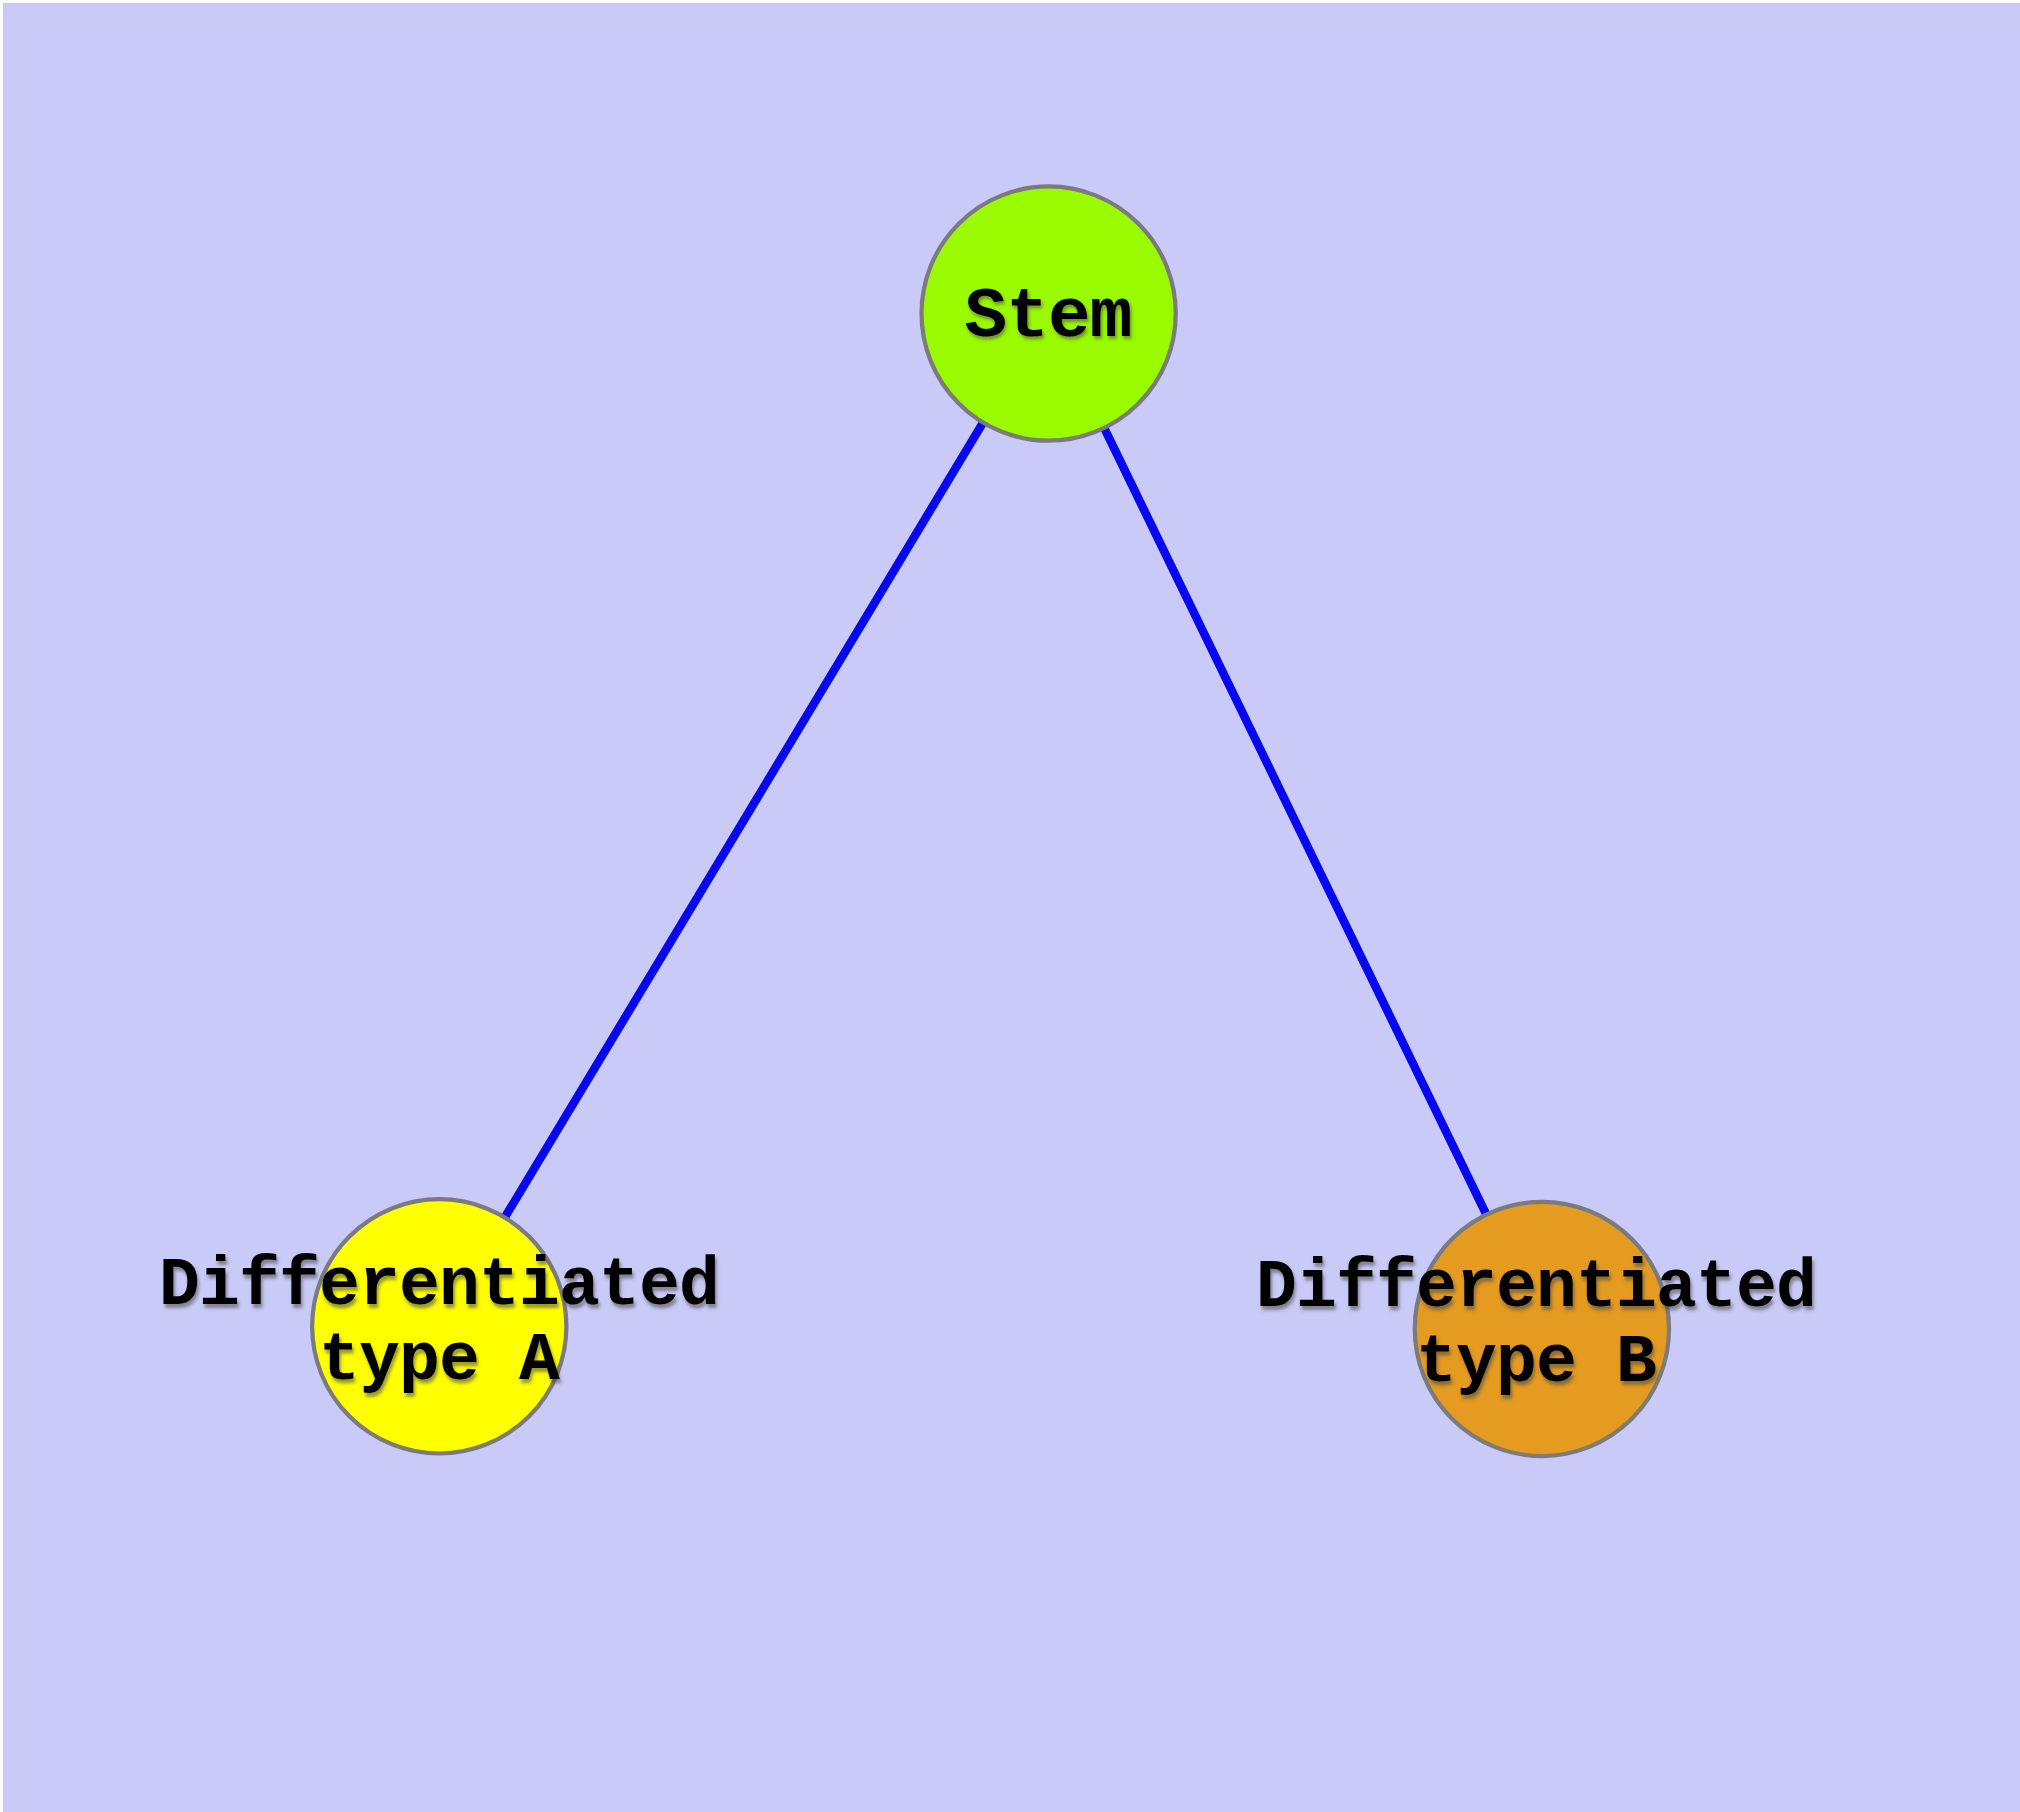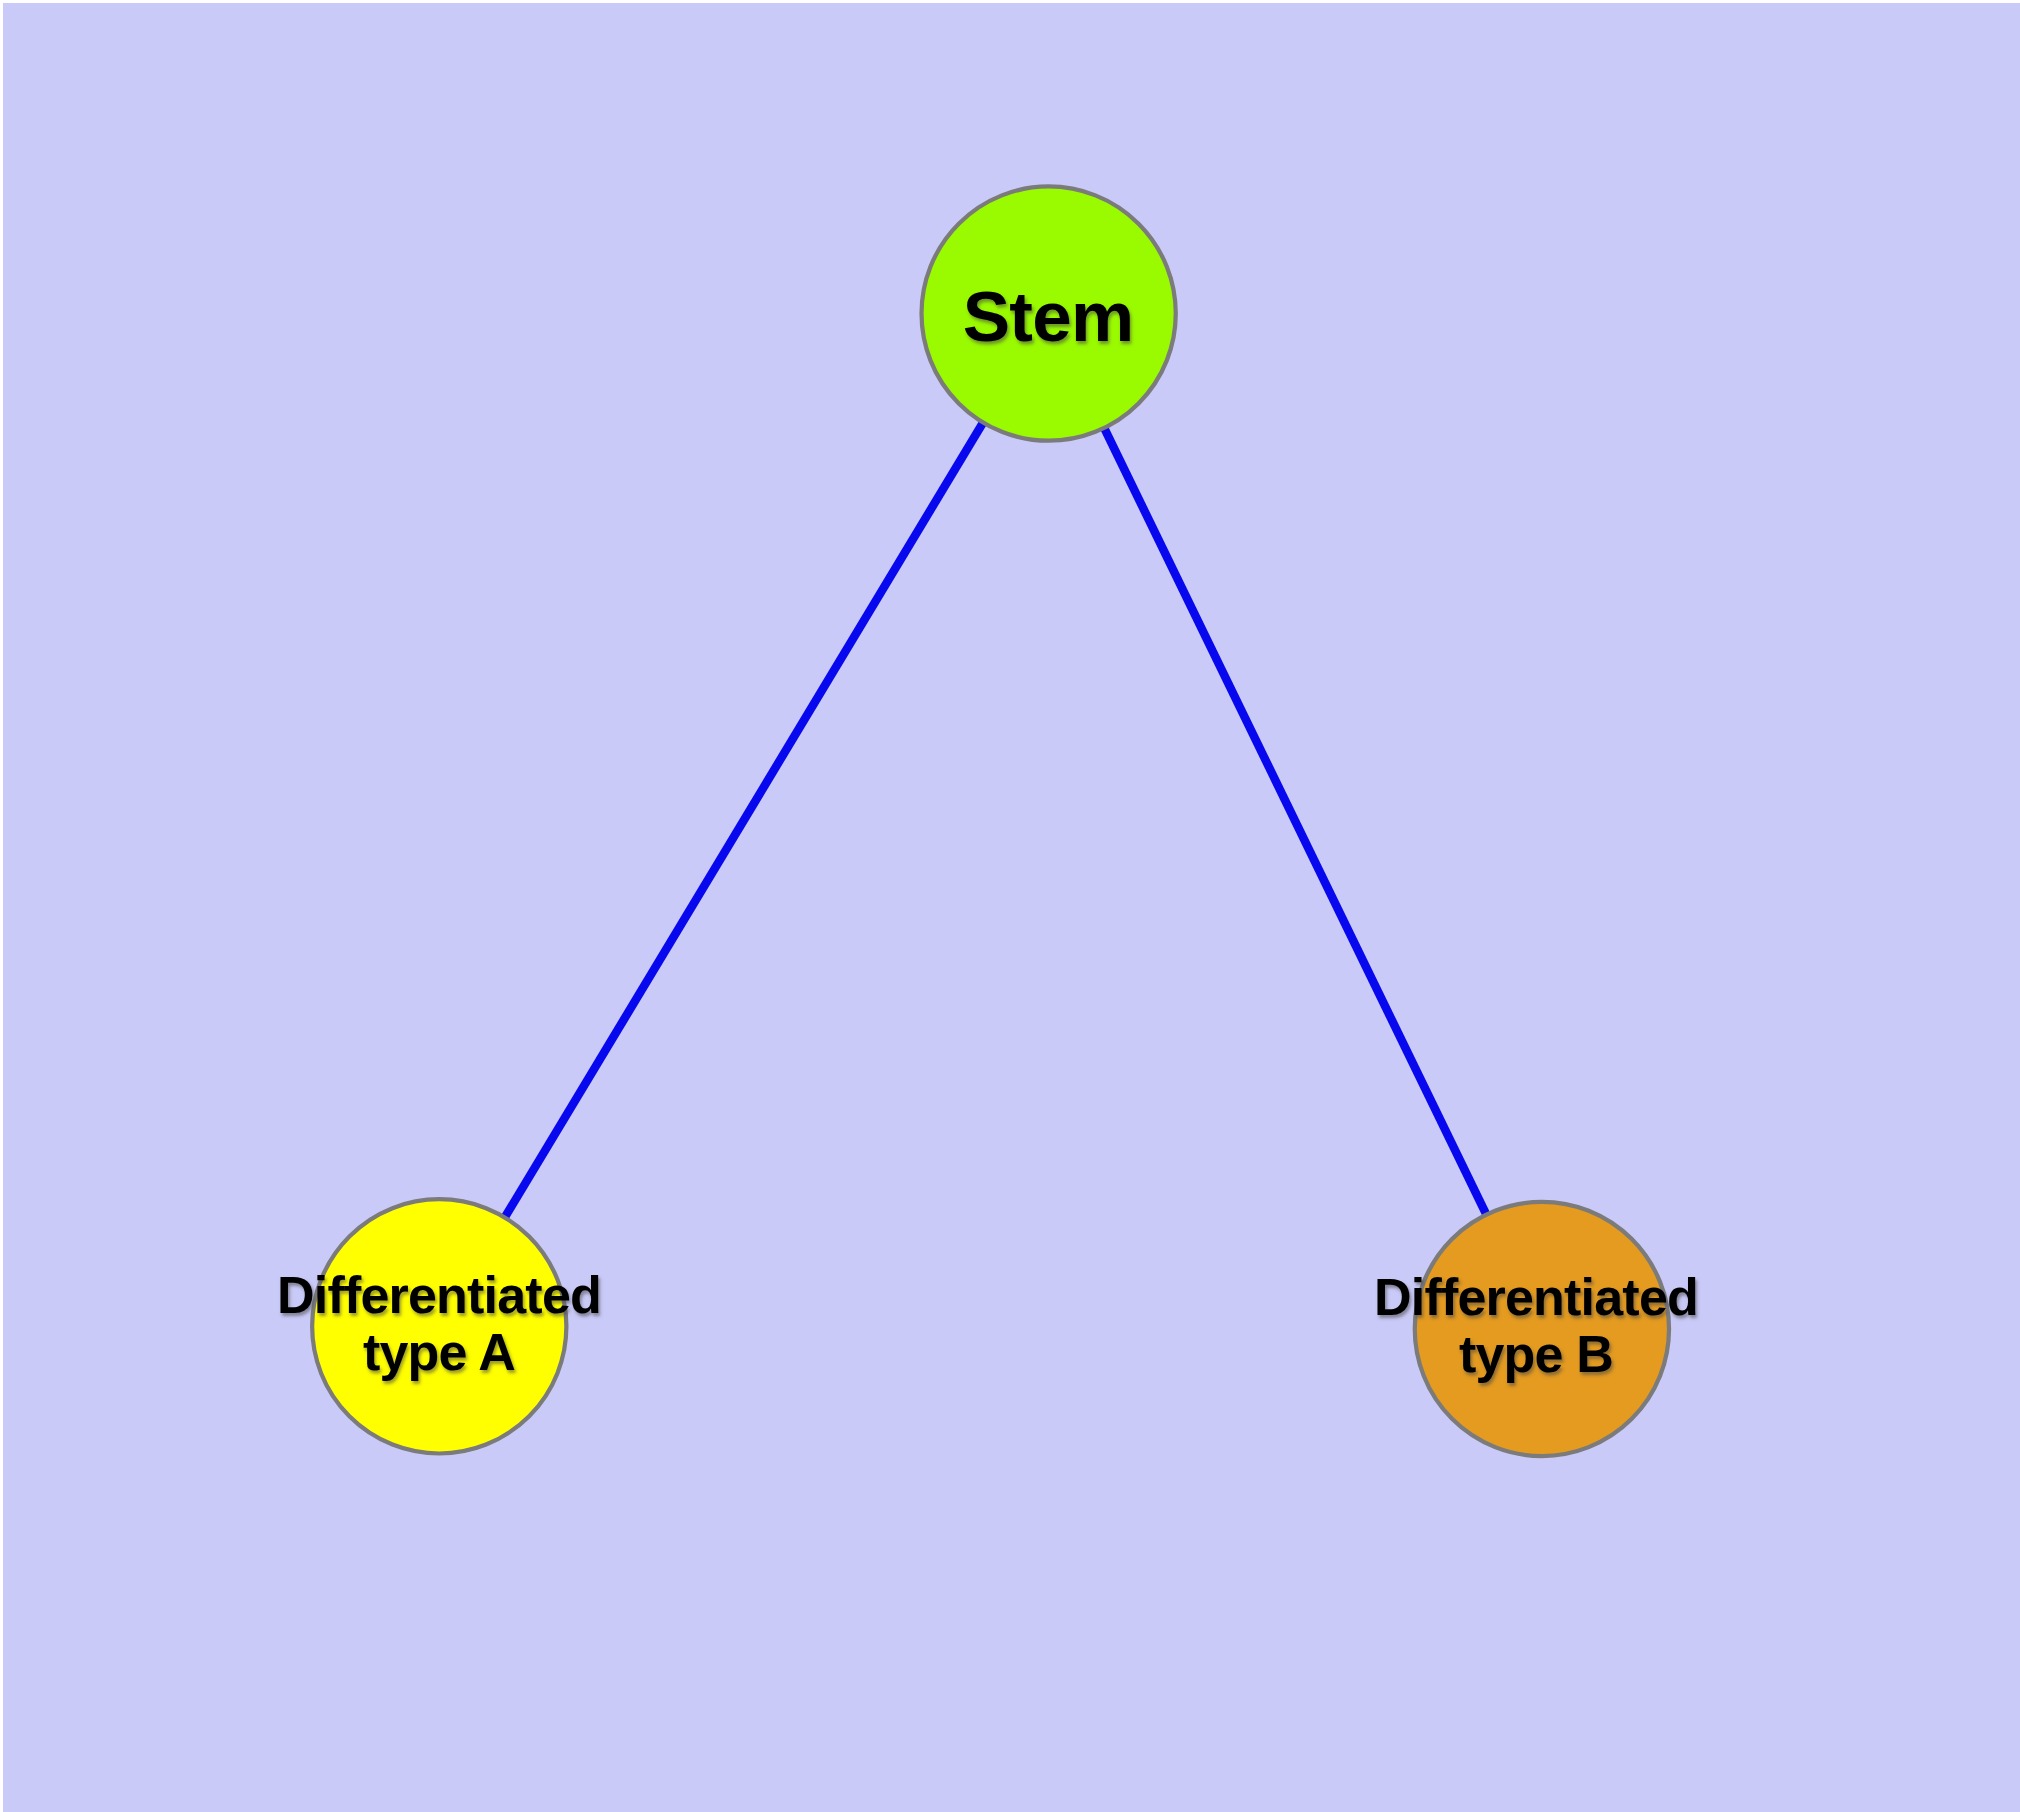--- a/index.html
+++ b/index.html
@@ -6,21 +6,21 @@
     margin: 0;
     padding: 0;
     background: #ffffff;
   }
   .canvas {
     position: relative;
     width: 2021px;
     height: 1812px;
     background: #ffffff;
     overflow: hidden;
-    font-family: Liberation Sans, sans-serif;
+    font-family: Liberation Mono, monospace;
   }
   .plot-bg {
     position: absolute;
     top: 3.4px;
     left: 3.4px;
     right: 0;
     bottom: 0;
     background: #CACAF8;
   }
   svg.graph {
@@ -36,21 +36,21 @@
   }
   .node-circle {
     stroke: #7B7B7B;
     stroke-width: 5px;
   }
   .label {
     position: absolute;
     transform: translate(-50%, -50%);
     color: #000000;
     font-weight: bold;
-    font-size: 52px;
+    font-size: 68px;
     line-height: 1.1;
     text-align: center;
     white-space: pre-line;
     letter-spacing: -0.8px;
     text-shadow: 1.7px 3.4px 3.4px rgba(70, 70, 70, 0.55);
   }
   .label.stem {
     font-size: 71px;
   }
 </style>

